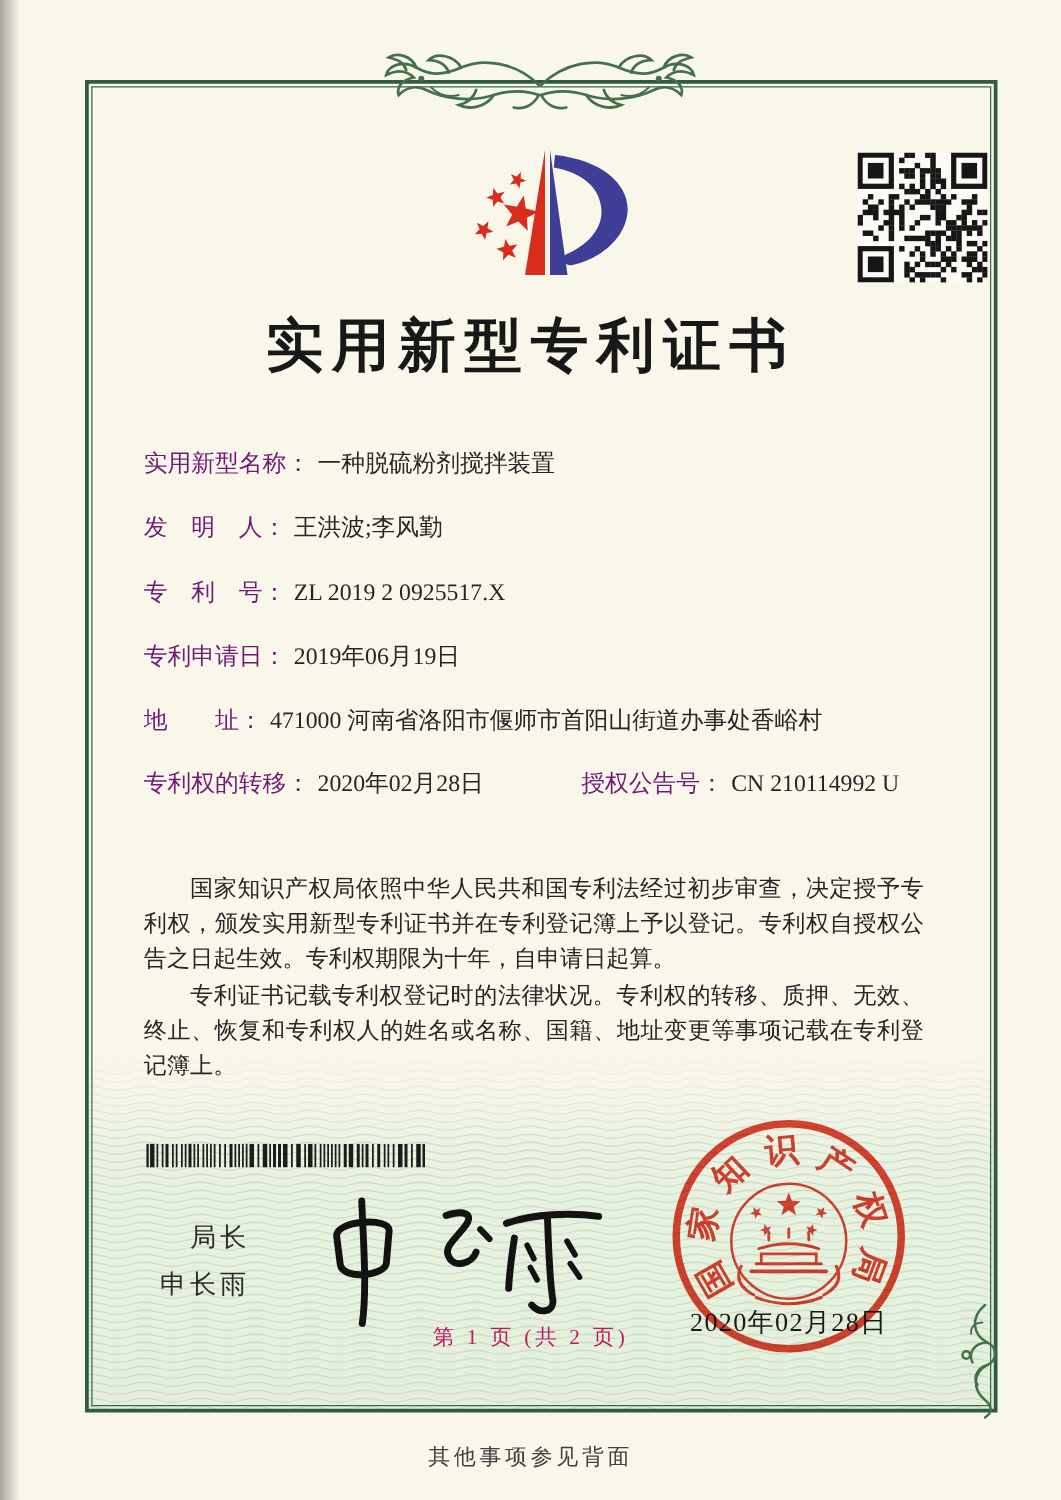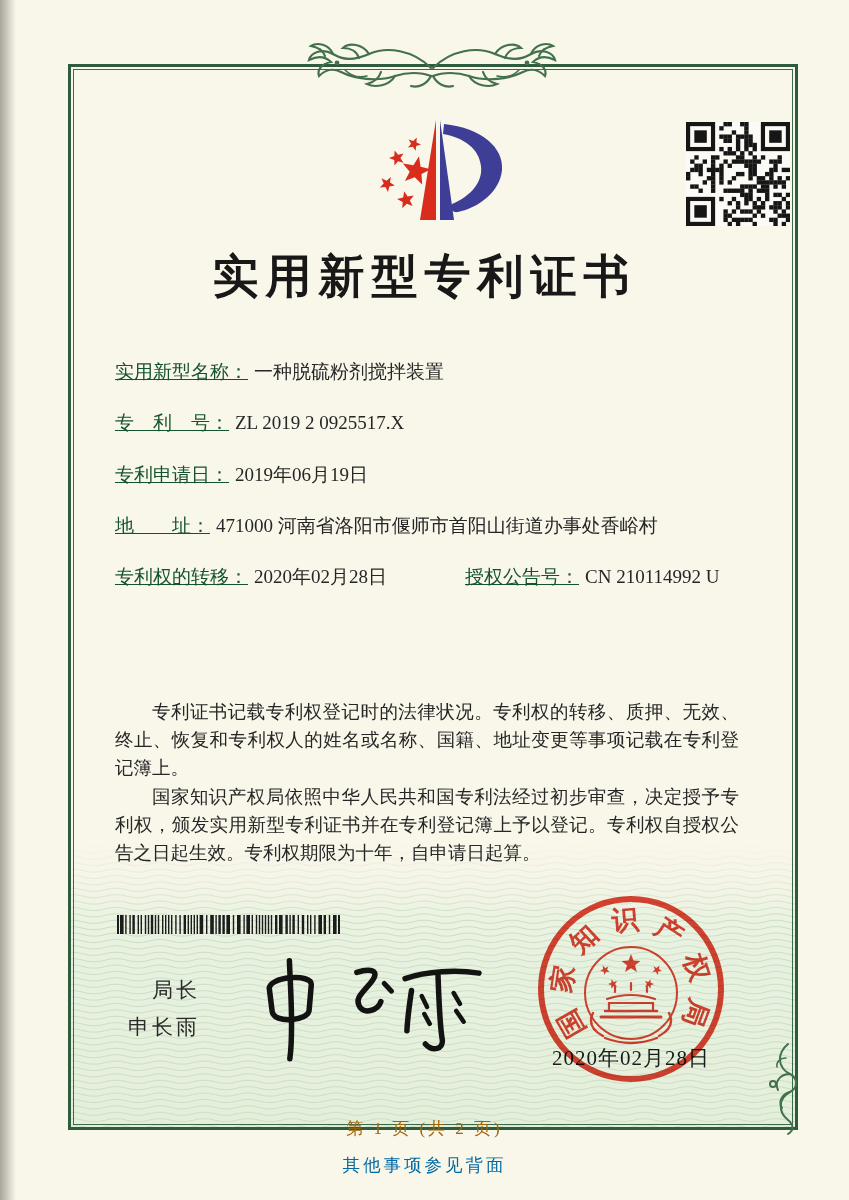--- a/index.html
+++ b/index.html
@@ -25,41 +25,41 @@
   .cert-no{position:absolute;left:112px;top:124px;font-size:20px;letter-spacing:2px;color:#2e2e2e;}
 
   .logo{position:absolute;left:370px;top:114px;}
   .qr{position:absolute;left:686px;top:122px;}
 
   .title{position:absolute;left:0;top:246px;width:849px;margin:0;text-align:center;
     font-size:46px;font-weight:bold;letter-spacing:7px;color:#181818;}
 
   .fields{position:absolute;left:115px;top:346px;width:640px;}
   .frow{height:51.3px;line-height:51.3px;font-size:19px;color:#262626;white-space:nowrap;position:relative;}
-  .flabel{color:#14532d;text-decoration:underline;}
+  .flabel{color:#701a75;}
   .fvalue{margin-left:6px;}
   .pair2{position:absolute;left:338px;top:0;margin-left:12px;}
 
   .paras{position:absolute;left:115px;top:698px;width:624px;font-size:18.5px;line-height:28.2px;
     color:#262626;text-align:justify;}
   .paras p{margin:0;text-indent:2em;}
 
   .barcode{position:absolute;left:117px;top:915px;}
 
   .signer{position:absolute;left:128px;top:972px;font-size:21px;color:#2b2b2b;line-height:37px;letter-spacing:3px;text-align:right;}
   .sig{position:absolute;left:242px;top:946px;transform:rotate(-2deg);mix-blend-mode:multiply;}
 
   .seal{position:absolute;left:534px;top:892px;width:194px;height:194px;mix-blend-mode:multiply;opacity:.95;}
   .seal-date{position:absolute;left:528px;top:1044px;width:206px;text-align:center;
     font-size:21px;color:#1d1d1d;letter-spacing:1px;mix-blend-mode:multiply;}
 
-  .page-no{position:absolute;left:0;top:1117px;width:849px;text-align:center;
-    font-size:17px;color:#a16207;letter-spacing:3px;}
+  .page-no{position:absolute;left:0;top:1058px;width:849px;text-align:center;
+    font-size:17px;color:#be185d;letter-spacing:3px;}
   .back-note{position:absolute;left:0;top:1153px;width:849px;text-align:center;
-    font-size:17.5px;color:#0369a1;letter-spacing:3px;}
+    font-size:17.5px;color:#404040;letter-spacing:3px;}
 </style>
 </head>
 <body>
 
 <div class="page">
 
   <div class="green-area">
     <svg id="waves" width="724" height="288">
         <path d="M-10 5.0 q11 -3.2 22 0 q11 3.2 22 0 q11 -3.2 22 0 q11 3.2 22 0 q11 -3.2 22 0 q11 3.2 22 0 q11 -3.2 22 0 q11 3.2 22 0 q11 -3.2 22 0 q11 3.2 22 0 q11 -3.2 22 0 q11 3.2 22 0 q11 -3.2 22 0 q11 3.2 22 0 q11 -3.2 22 0 q11 3.2 22 0 q11 -3.2 22 0 q11 3.2 22 0 q11 -3.2 22 0 q11 3.2 22 0 q11 -3.2 22 0 q11 3.2 22 0 q11 -3.2 22 0 q11 3.2 22 0 q11 -3.2 22 0 q11 3.2 22 0 q11 -3.2 22 0 q11 3.2 22 0 q11 -3.2 22 0 q11 3.2 22 0 q11 -3.2 22 0 q11 3.2 22 0 q11 -3.2 22 0 q11 3.2 22 0" fill="none" stroke="#ccdfc5" stroke-width="1"></path>
         <path d="M-10 11.4 q11 -3.2 22 0 q11 3.2 22 0 q11 -3.2 22 0 q11 3.2 22 0 q11 -3.2 22 0 q11 3.2 22 0 q11 -3.2 22 0 q11 3.2 22 0 q11 -3.2 22 0 q11 3.2 22 0 q11 -3.2 22 0 q11 3.2 22 0 q11 -3.2 22 0 q11 3.2 22 0 q11 -3.2 22 0 q11 3.2 22 0 q11 -3.2 22 0 q11 3.2 22 0 q11 -3.2 22 0 q11 3.2 22 0 q11 -3.2 22 0 q11 3.2 22 0 q11 -3.2 22 0 q11 3.2 22 0 q11 -3.2 22 0 q11 3.2 22 0 q11 -3.2 22 0 q11 3.2 22 0 q11 -3.2 22 0 q11 3.2 22 0 q11 -3.2 22 0 q11 3.2 22 0 q11 -3.2 22 0 q11 3.2 22 0" fill="none" stroke="#ccdfc5" stroke-width="1"></path>
@@ -355,39 +355,42 @@
       <rect x="95.68" y="99.84" width="4.36" height="4.36" fill="#161616"></rect>
     </svg>
 
   <h1 class="title">实用新型专利证书</h1>
 
   <div class="fields">
     <div class="frow">
       <span class="flabel">实用新型名称：</span><span class="fvalue">一种脱硫粉剂搅拌装置</span>
     </div>
     <div class="frow">
+      <span class="flabel">发　明　人：</span><span class="fvalue">王洪波;李风勤</span>
+    </div>
+    <div class="frow">
       <span class="flabel">专　利　号：</span><span class="fvalue">ZL 2019 2 0925517.X</span>
     </div>
     <div class="frow">
       <span class="flabel">专利申请日：</span><span class="fvalue">2019年06月19日</span>
     </div>
     <div class="frow">
       <span class="flabel">地　　址：</span><span class="fvalue">471000 河南省洛阳市偃师市首阳山街道办事处香峪村</span>
     </div>
     <div class="frow">
       <span class="flabel">专利权的转移：</span><span class="fvalue">2020年02月28日</span>
       <span class="pair2">
         <span class="flabel">授权公告号：</span><span class="fvalue">CN 210114992 U</span>
       </span>
     </div>
   </div>
 
   <div class="paras">
+    <p>国家知识产权局依照中华人民共和国专利法经过初步审查，决定授予专利权，颁发实用新型专利证书并在专利登记簿上予以登记。专利权自授权公告之日起生效。专利权期限为十年，自申请日起算。</p>
     <p>专利证书记载专利权登记时的法律状况。专利权的转移、质押、无效、终止、恢复和专利权人的姓名或名称、国籍、地址变更等事项记载在专利登记簿上。</p>
-    <p>国家知识产权局依照中华人民共和国专利法经过初步审查，决定授予专利权，颁发实用新型专利证书并在专利登记簿上予以登记。专利权自授权公告之日起生效。专利权期限为十年，自申请日起算。</p>
   </div>
 
   <svg class="barcode" id="barcode" width="224" height="19">
       <rect x="0" y="0" width="2" height="19" fill="#1c1c1c"></rect>
       <rect x="3" y="0" width="3.6" height="19" fill="#1c1c1c"></rect>
       <rect x="8.2" y="0" width="1.4" height="19" fill="#1c1c1c"></rect>
       <rect x="12.399999999999999" y="0" width="1.4" height="19" fill="#1c1c1c"></rect>
       <rect x="15.399999999999999" y="0" width="2.4" height="19" fill="#1c1c1c"></rect>
       <rect x="20.599999999999998" y="0" width="1.4" height="19" fill="#1c1c1c"></rect>
       <rect x="23.599999999999998" y="0" width="1.4" height="19" fill="#1c1c1c"></rect>

